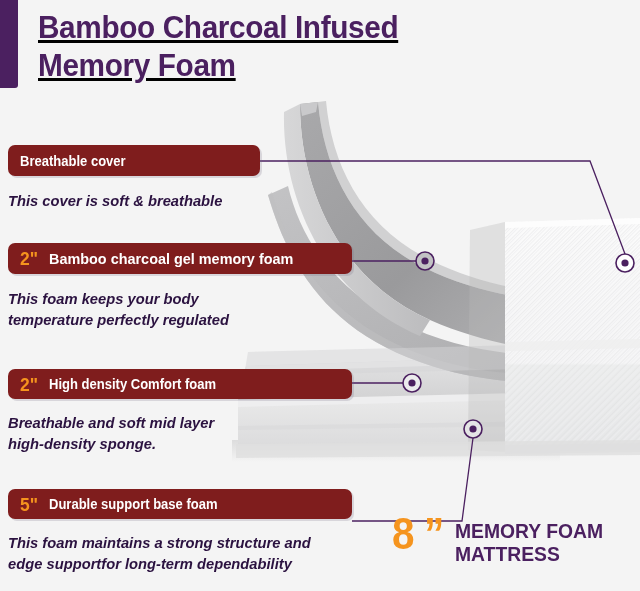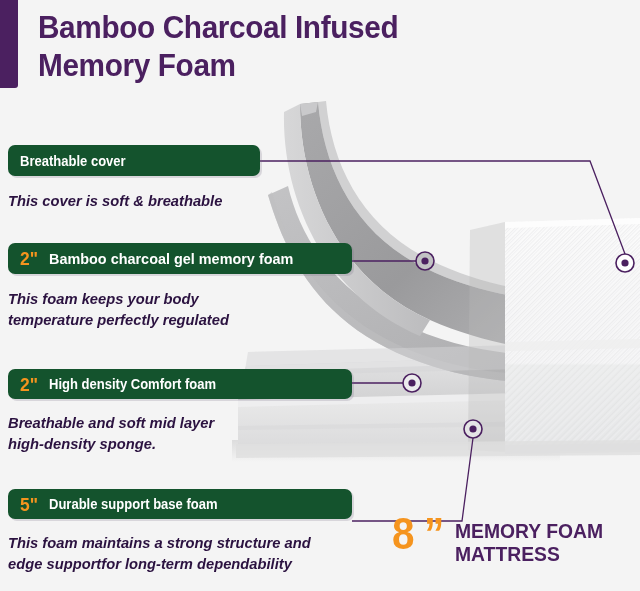--- a/index.html
+++ b/index.html
@@ -38,37 +38,38 @@
     background: #4b2060;
     border-bottom-right-radius: 3px;
     z-index: 3;
   }
   .title-block {
     position: absolute;
     left: 38px;
     top: 8px;
     width: 470px;
     z-index: 3;
+    text-decoration: underline;
   }
   .title-line {
     font-family: "Liberation Sans", sans-serif;
     font-weight: bold;
     font-size: 32px;
     line-height: 38px;
     letter-spacing: -0.4px;
     color: #4b2060;
     transform: scaleX(0.93);
     transform-origin: left center;
     white-space: nowrap;
   }
 
   
   .badge {
     position: absolute;
-    background: #14532d;
+    background: #7f1d1d;
     border-radius: 7px;
     box-shadow: 2px 2px 0 rgba(120,110,130,0.22);
     display: flex;
     align-items: center;
     z-index: 4;
     box-sizing: border-box;
     padding: 0 12px;
   }
   .badge .inches {
     color: #f5941e;

